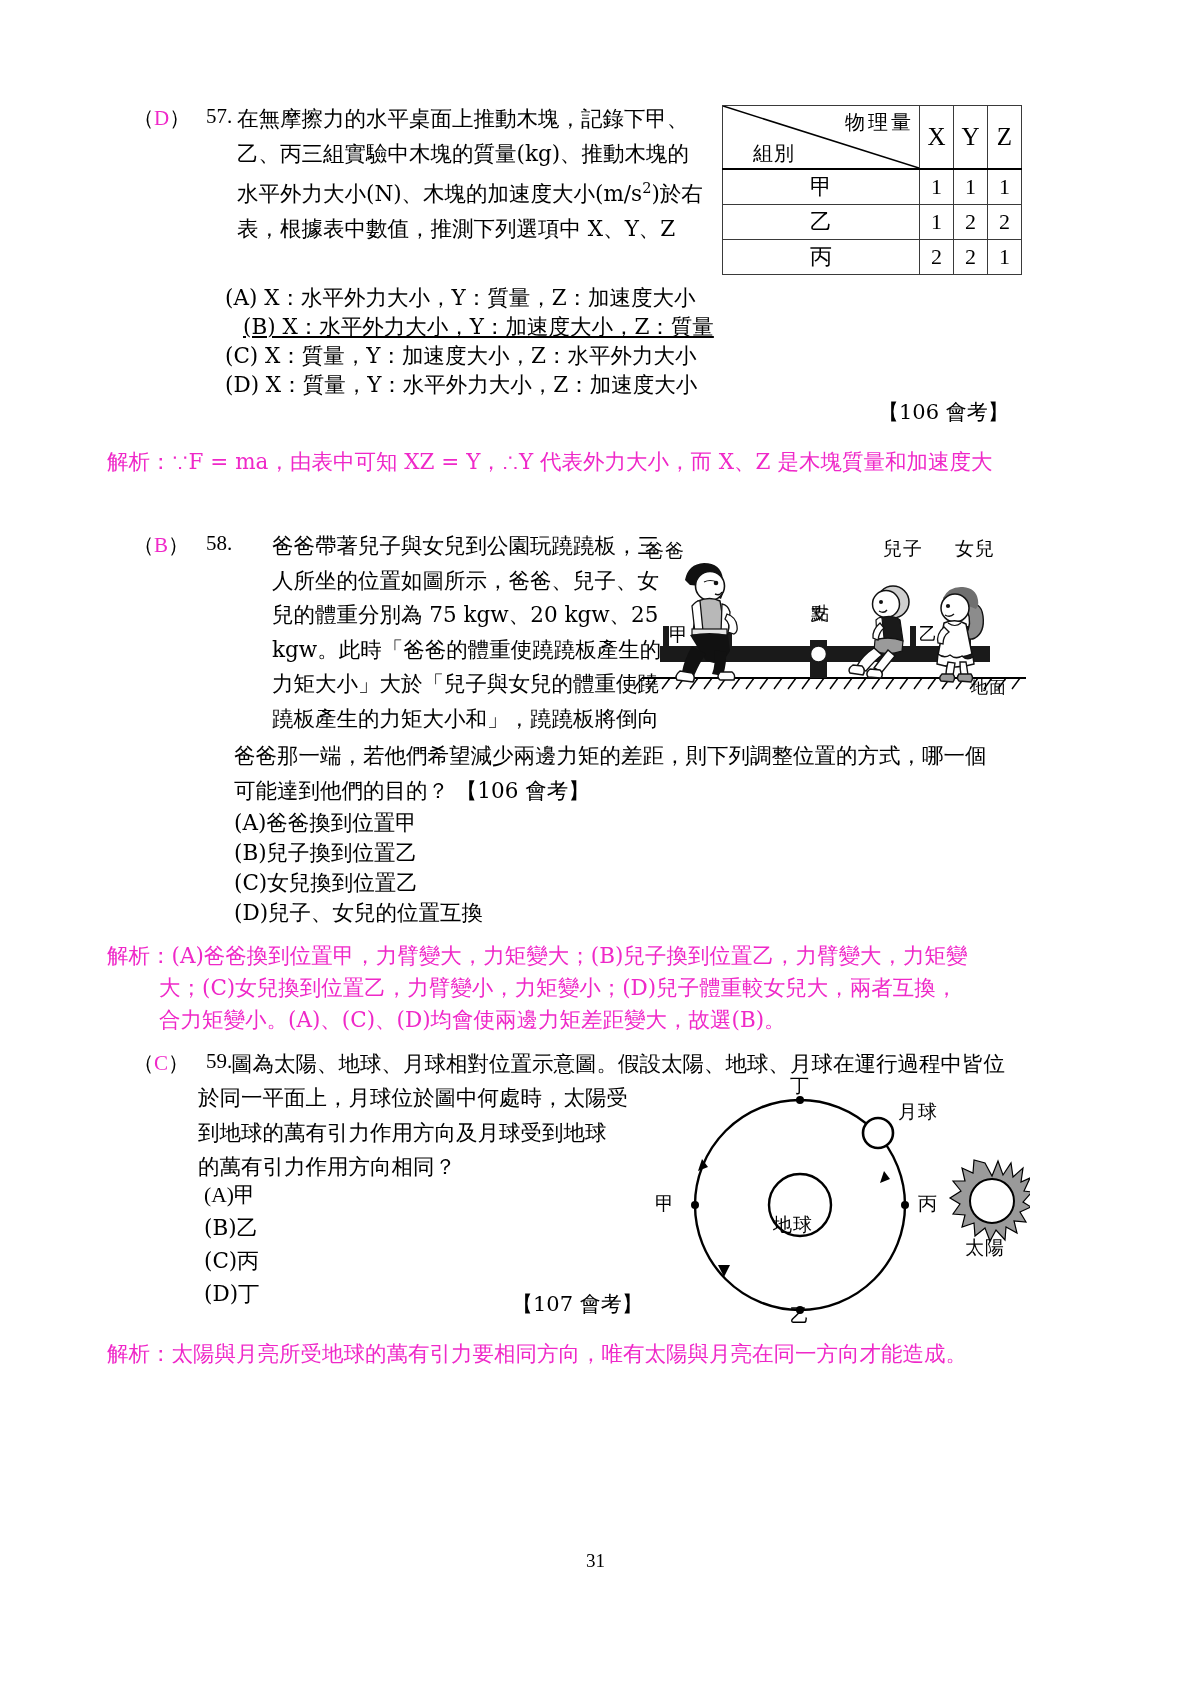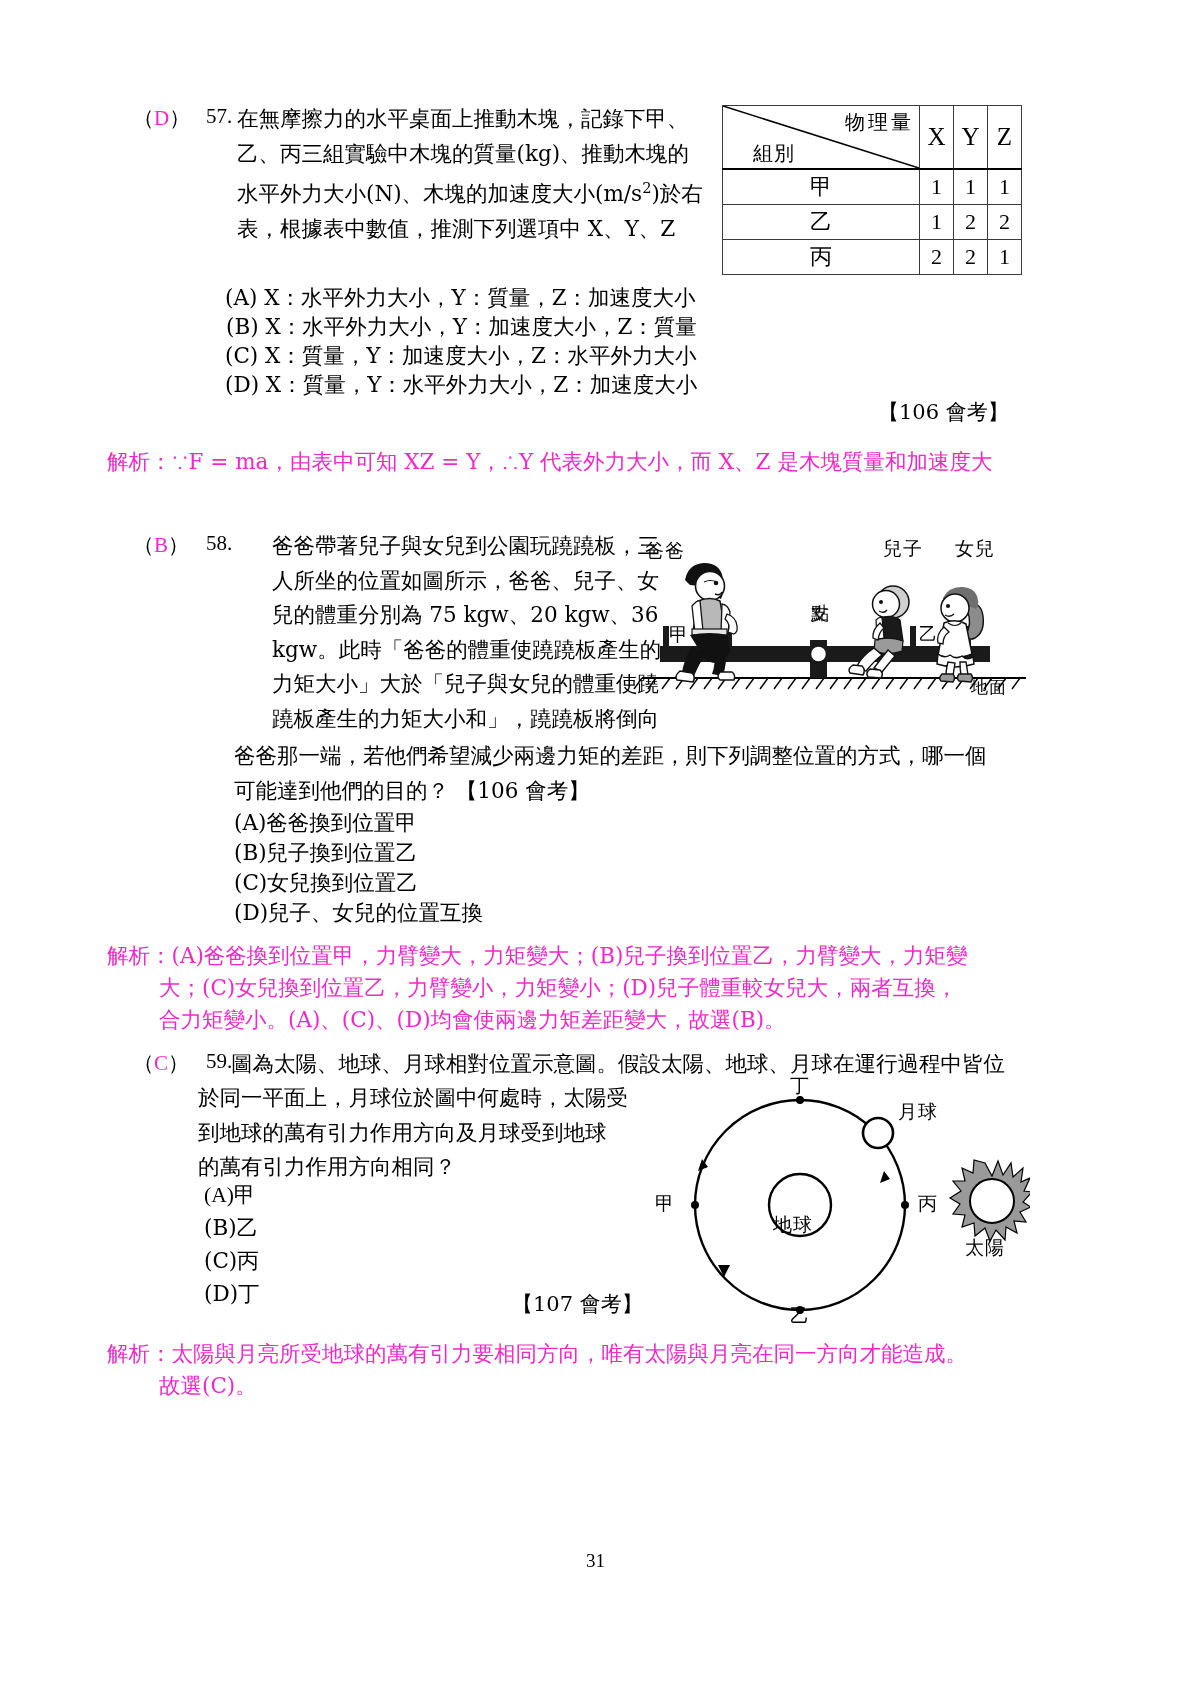--- a/index.html
+++ b/index.html
@@ -200,42 +200,42 @@
       <tr>
         <td class="rowlabel cjk">丙</td>
         <td class="val">2</td>
         <td class="val">2</td>
         <td class="val">1</td>
       </tr>
     </tbody>
       </table>
 
     <div class="opt cjk" style="left:225px; top:283px;">(A) X：水平外力大小，Y：質量，Z：加速度大小</div>
-    <div class="opt cjk" style="left:226px; top:312px;">(B) X：水平外力大小，Y：加速度大小，Z：質量</div>
+    <div class="opt cjk" style="left:243px; top:312px;text-decoration:underline;">(B) X：水平外力大小，Y：加速度大小，Z：質量</div>
     <div class="opt cjk" style="left:225px; top:341px;">(C) X：質量，Y：加速度大小，Z：水平外力大小</div>
     <div class="opt cjk" style="left:225px; top:370px;">(D) X：質量，Y：水平外力大小，Z：加速度大小</div>
 
     <div class="exam-tag cjk" style="left:878px; top:398px;">【106 會考】</div>
 
     <div class="sol cjk" style="left:107px; top:446px; width:930px;">
       <div>解析：∵F = ma，由表中可知 XZ = Y，∴Y 代表外力大小，而 X、Z 是木塊質量和加速度大</div>
     </div>
   </div>
 
   <div>
 
     <div class="qmark" style="left:133px; top:531px;">
       <span class="cjk">（</span><span class="pink">B</span><span class="cjk">）</span>
     </div>
     <div class="qnum" style="left:206px; top:531px;">58.</div>
 
     <div class="qtext cjk" style="left:234px; top:529px; width:400px;margin-left:38px;">
       <div>爸爸帶著兒子與女兒到公園玩蹺蹺板，三</div>
       <div>人所坐的位置如圖所示，爸爸、兒子、女</div>
-      <div>兒的體重分別為  75 kgw、20 kgw、36</div>
+      <div>兒的體重分別為  75 kgw、20 kgw、25</div>
       <div>kgw。此時「爸爸的體重使蹺蹺板產生的</div>
       <div>力矩大小」大於「兒子與女兒的體重使蹺</div>
       <div>蹺板產生的力矩大小和」，蹺蹺板將倒向</div>
     </div>
 
     <div class="qtext cjk" style="left:234px; top:739px; width:790px;">
       <div>爸爸那一端，若他們希望減少兩邊力矩的差距，則下列調整位置的方式，哪一個</div>
       <div>可能達到他們的目的？  【106 會考】</div>
     </div>
 
@@ -436,19 +436,18 @@
 
     <div class="opt cjk" style="left:204px; top:1180px;font-family:Liberation Serif, serif;">(A)甲</div>
     <div class="opt cjk" style="left:204px; top:1213px;">(B)乙</div>
     <div class="opt cjk" style="left:204px; top:1246px;">(C)丙</div>
     <div class="opt cjk" style="left:204px; top:1279px;">(D)丁</div>
 
     <div class="exam-tag cjk" style="left:512px; top:1290px;">【107 會考】</div>
 
     <div class="sol cjk" style="left:107px; top:1338px; width:930px;">
       <div>解析：太陽與月亮所受地球的萬有引力要相同方向，唯有太陽與月亮在同一方向才能造成。</div>
-      <div style="padding-left:52px;">故選(C)。</div>
     </div>
   </div>
 
   <div class="pagenum" style="top:1550px;">31</div>
 
 </div>
 
 </body></html>

